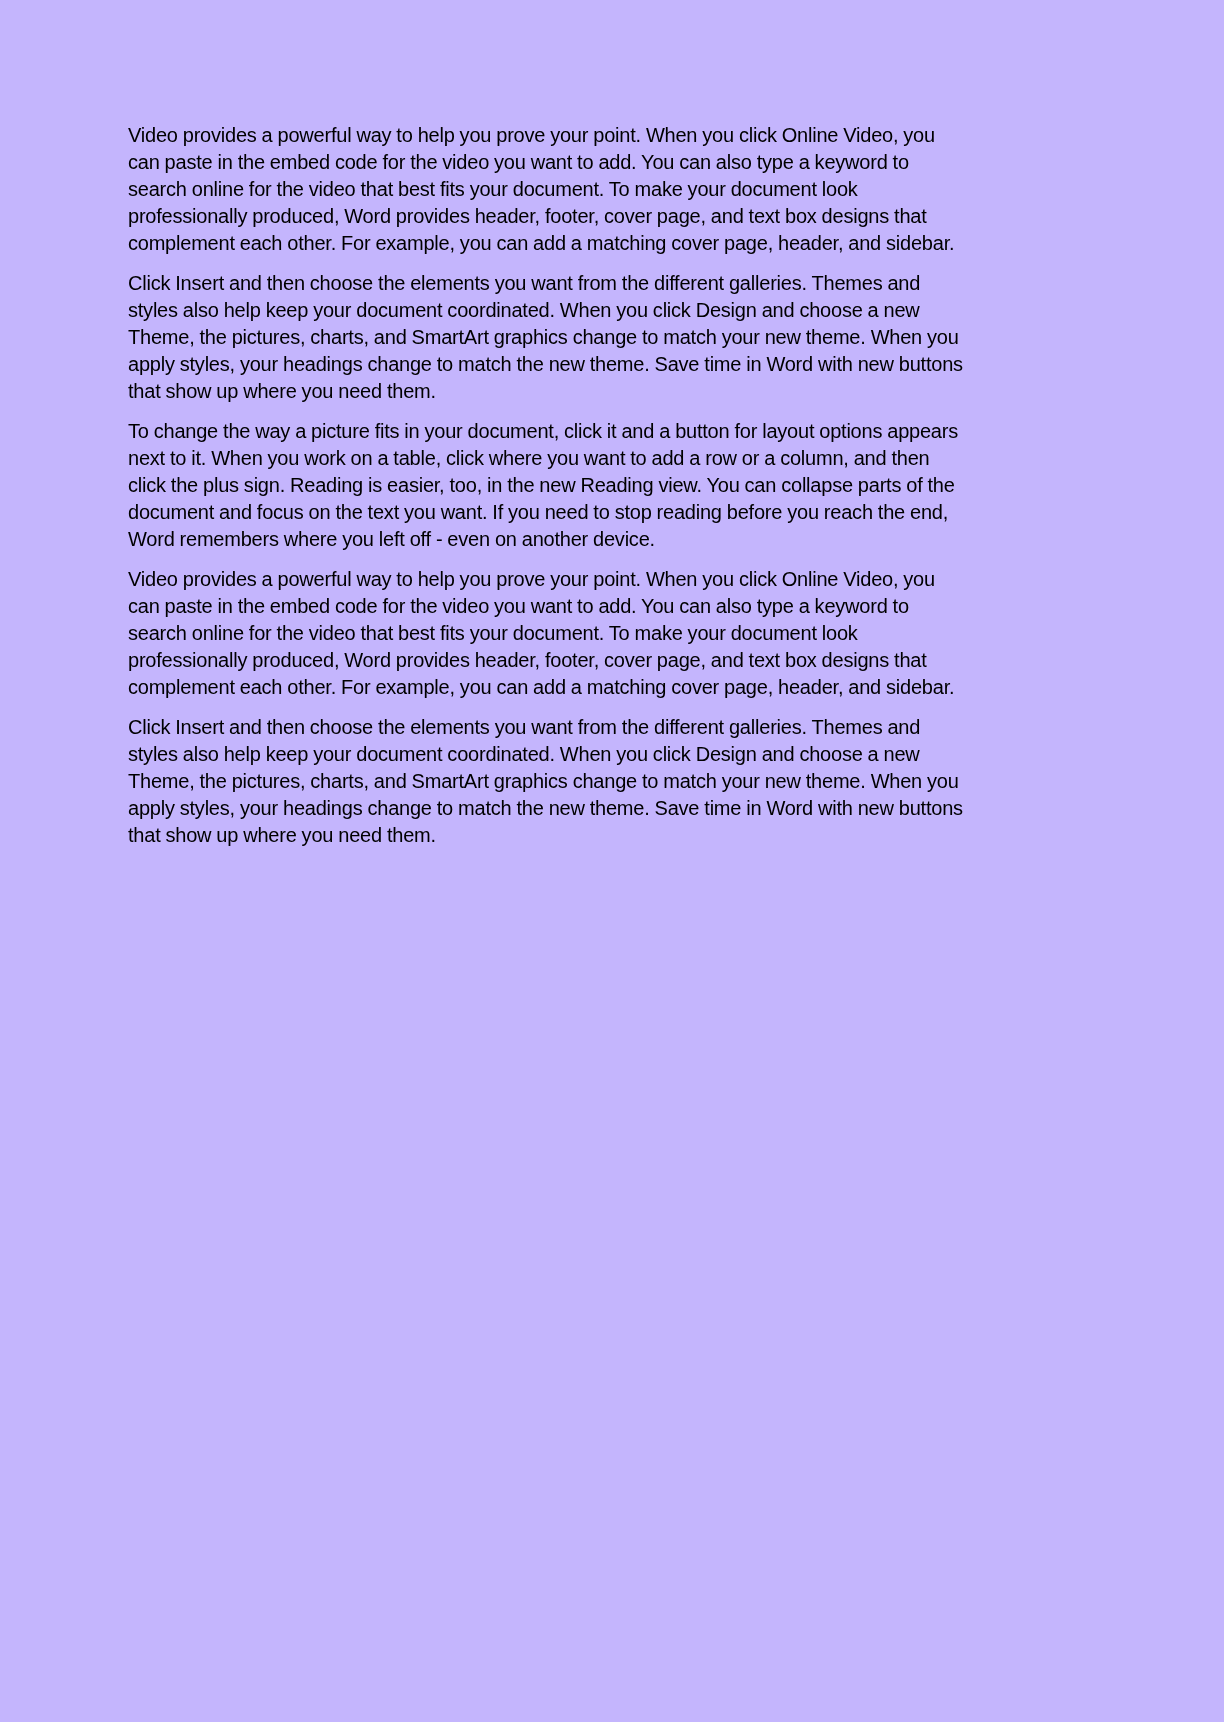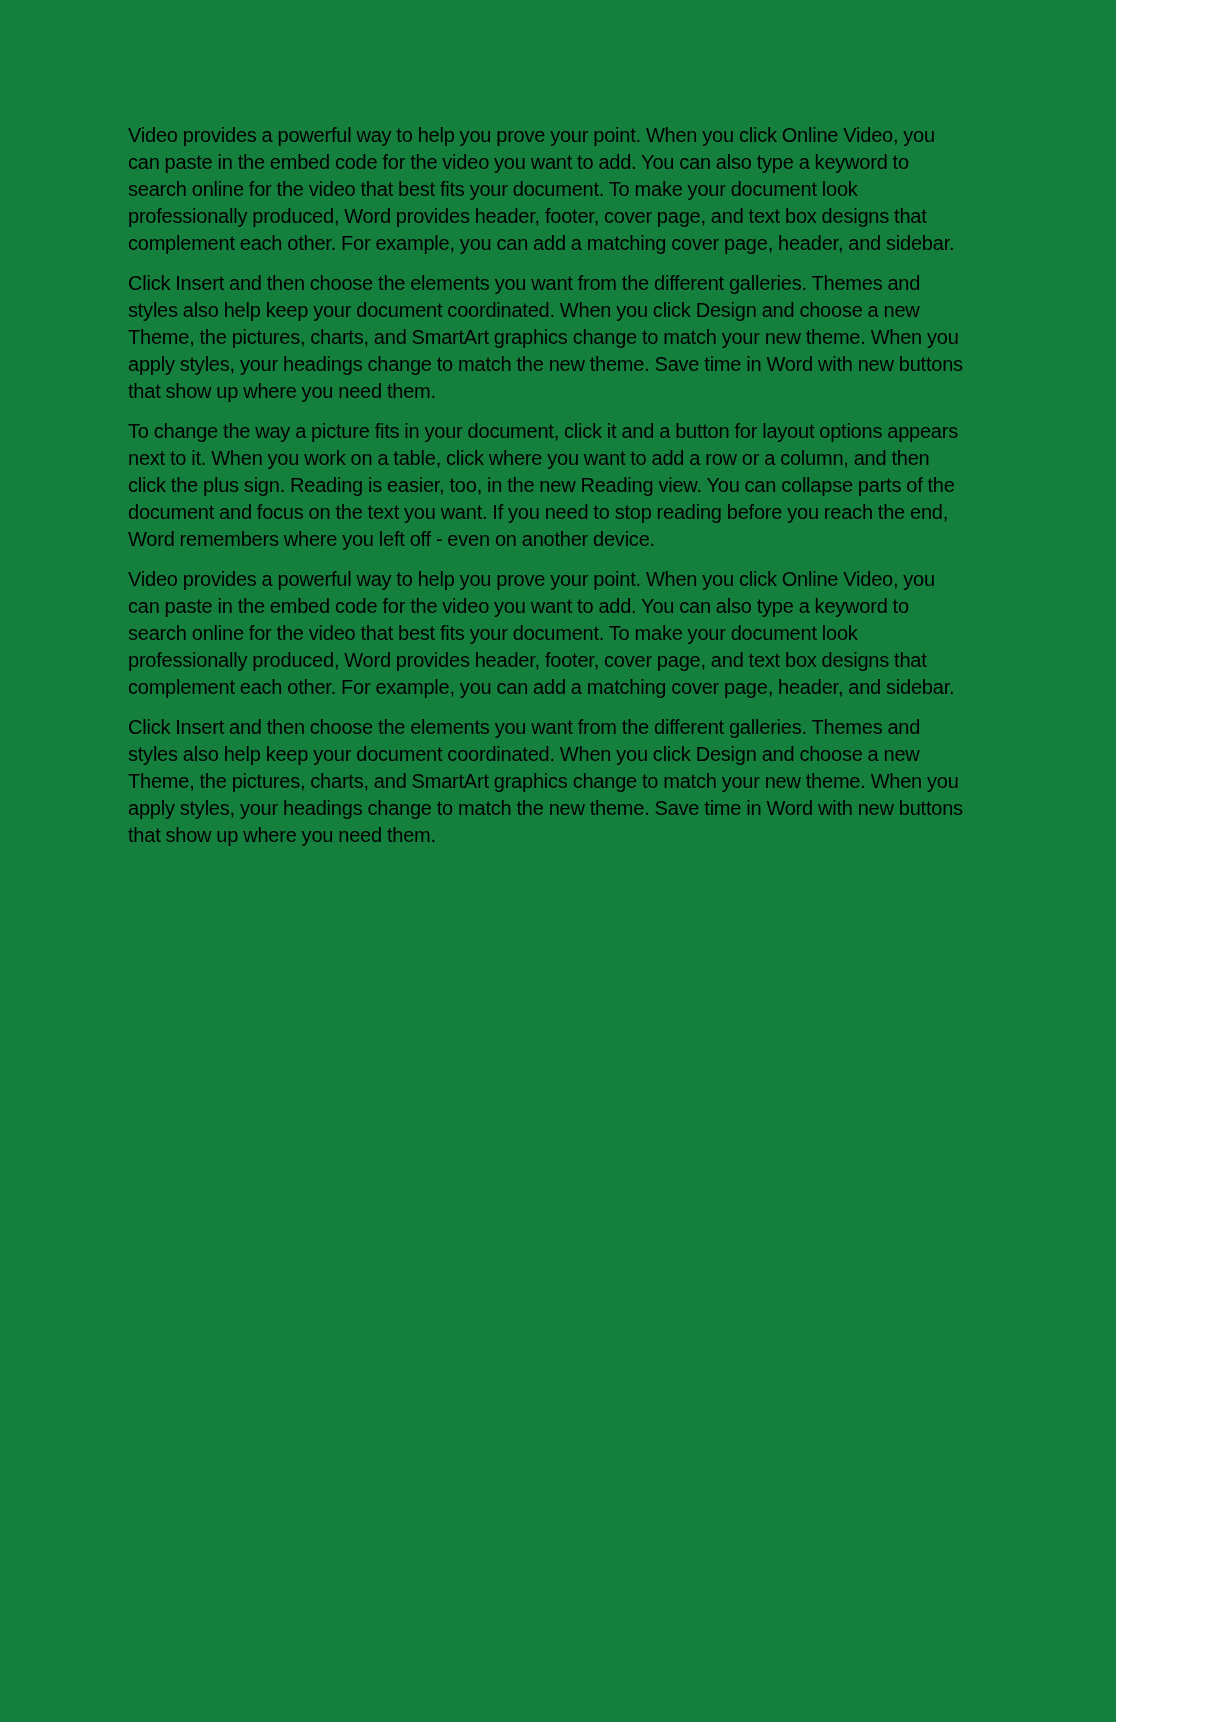--- a/index.html
+++ b/index.html
@@ -4,23 +4,23 @@
 <title>Document</title>
 <style>
   html, body {
     margin: 0;
     padding: 0;
     background: #ffffff;
   }
 
   .page {
     position: relative;
-    width: 1116px;
+    width: 1224px;
     height: 1722px;
-    background: #15803d;
+    background: #c4b5fd;
     overflow: hidden;
     box-sizing: border-box;
   }
 
   .doc-body {
     position: absolute;
     left: 128px;
     top: 122px;
     width: 838px;
   }

